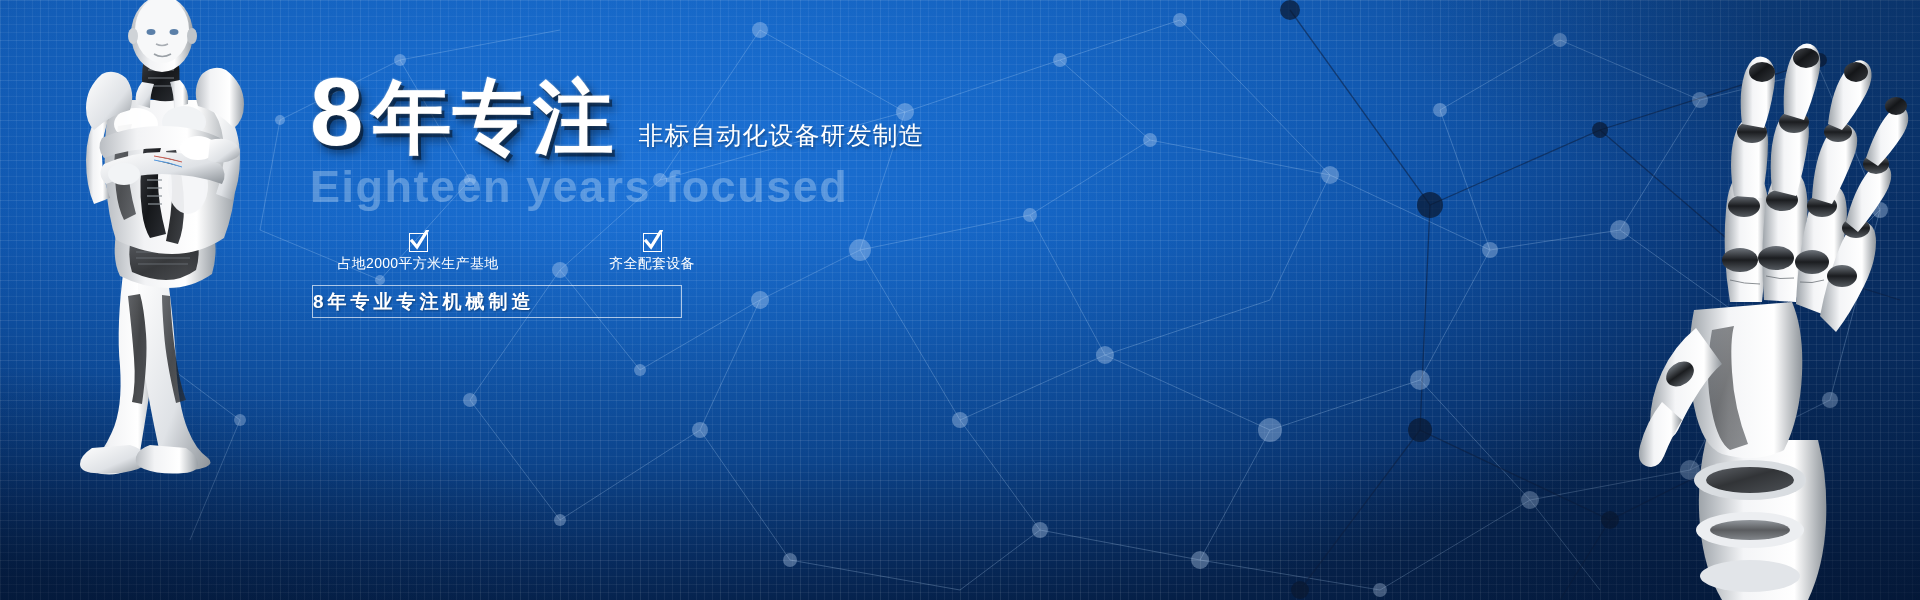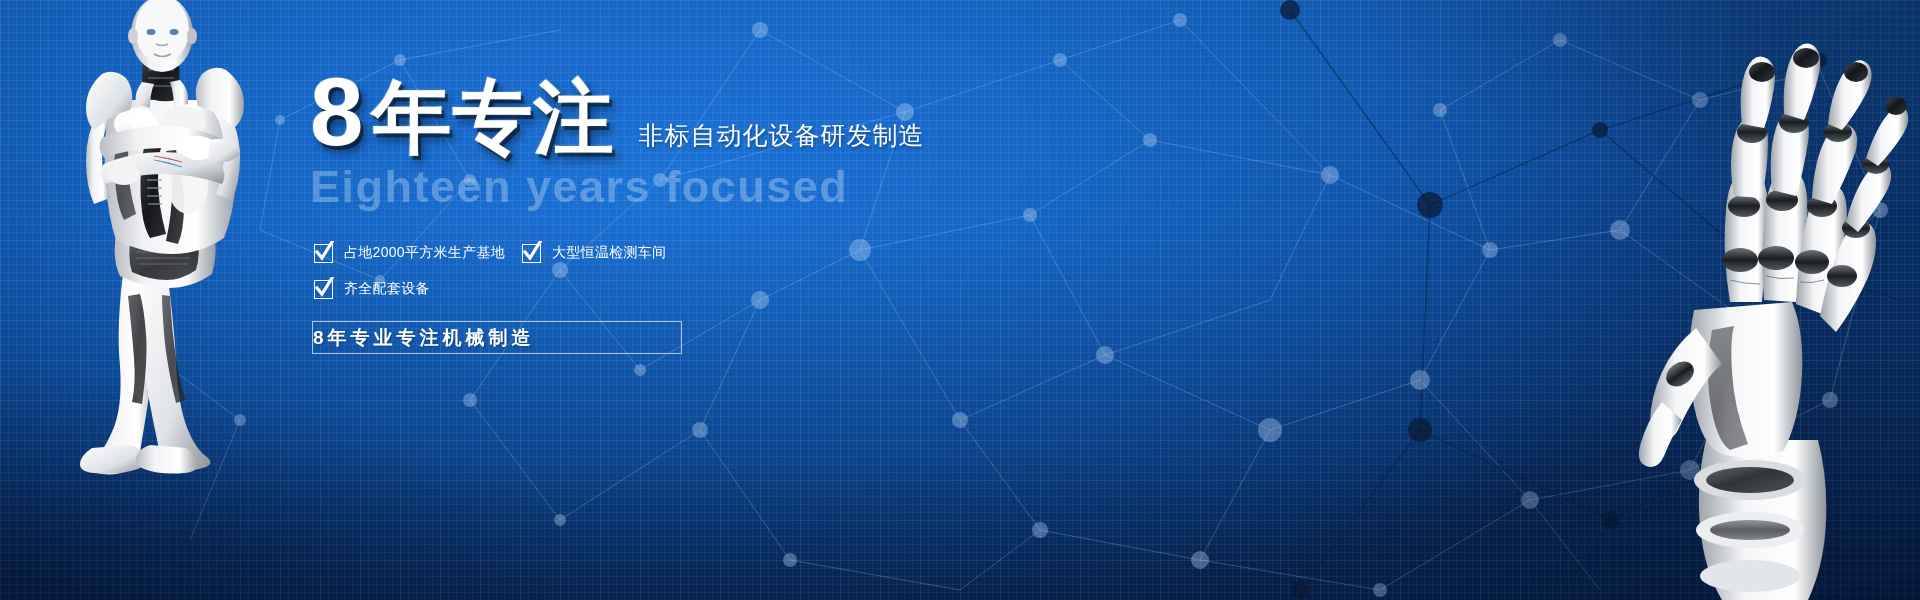--- a/index.html
+++ b/index.html
@@ -118,21 +118,22 @@
     margin-left: 4px;
     display: grid;
     grid-template-columns: 208px 260px;
     grid-auto-rows: 32px;
     align-items: center;
     row-gap: 4px;
   }
   .feature {
     display: flex;
     align-items: center;
-    gap: 11px;
+    gap: 3px;
+    flex-direction: column;
   }
   .chk {
     width: 17px;
     height: 17px;
     border: 1px solid #ffffff;
     position: relative;
     flex: 0 0 auto;
     background: transparent;
   }
   .chk svg { position: absolute; left: -1px; top: -4px; }
@@ -458,28 +459,20 @@
 
       <div class="feature">
         <span class="chk">
           <svg width="20" height="22" viewBox="0 0 20 22" xmlns="http://www.w3.org/2000/svg">
             <path d="M3 11 L8 17 L18 1" stroke="#ffffff" stroke-width="3.2" fill="none" stroke-linecap="square"></path>
           </svg>
         </span>
         <span class="feature-label">占地2000平方米生产基地</span>
       </div>
 
-      <div class="feature">
-        <span class="chk">
-          <svg width="20" height="22" viewBox="0 0 20 22" xmlns="http://www.w3.org/2000/svg">
-            <path d="M3 11 L8 17 L18 1" stroke="#ffffff" stroke-width="3.2" fill="none" stroke-linecap="square"></path>
-          </svg>
-        </span>
-        <span class="feature-label">大型恒温检测车间</span>
-      </div>
 
       <div class="feature">
         <span class="chk">
           <svg width="20" height="22" viewBox="0 0 20 22" xmlns="http://www.w3.org/2000/svg">
             <path d="M3 11 L8 17 L18 1" stroke="#ffffff" stroke-width="3.2" fill="none" stroke-linecap="square"></path>
           </svg>
         </span>
         <span class="feature-label">齐全配套设备</span>
       </div>
 

